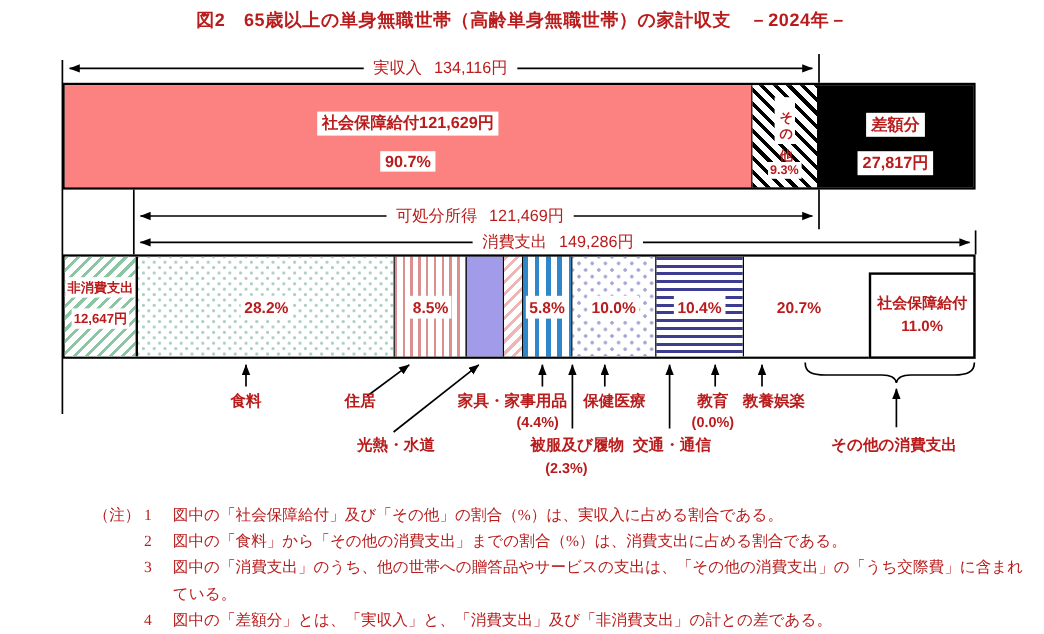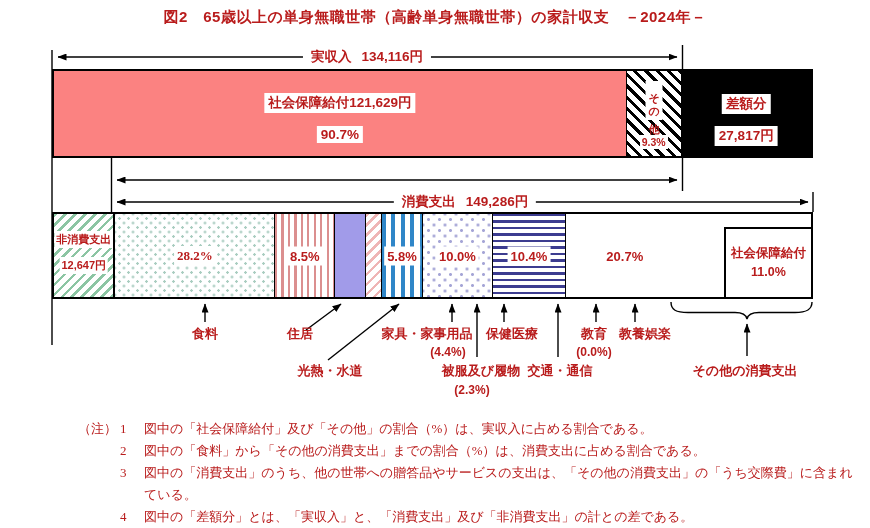--- a/index.html
+++ b/index.html
@@ -38,21 +38,21 @@
                background-size:11px 11px;background-position:0 0,5.5px 5.5px;background-color:#fff;}
   .pat-navyhorz{background:repeating-linear-gradient(180deg,#3c3c90 0 2.5px,#fff 2.5px 6.5px);}
   .pat-plain{background:#fff;}
   
   .kousai{position:absolute;top:13px;right:-2px;bottom:-2px;width:85px;border:2px solid #000;
           background:#fff;display:flex;flex-direction:column;align-items:center;justify-content:center;
           font-weight:bold;font-size:12.5px;line-height:19px;z-index:2;}
   
   .overlay{position:absolute;left:0;top:0;z-index:4;pointer-events:none;}
   
-  .arrow-label{position:absolute;background:#fff;font-weight:bold;font-size:13.5px;
+  .arrow-label{position:absolute;background:#fff;font-weight:normal;font-size:13.5px;
                white-space:nowrap;z-index:5;transform:translateX(-50%);padding:0 8px;}
   .arrow-label .val{margin-left:10px;}
   .cat{position:absolute;font-weight:bold;font-size:13px;white-space:nowrap;
        transform:translateX(-50%);z-index:5;}
   .cat.sub{font-size:12px;}
   
   .notes{position:absolute;left:78px;top:418px;width:782px;display:flex;
          font-family:"Liberation Serif","DejaVu Serif",serif;font-size:13px;line-height:22px;}
   .notes .head{width:42px;flex:none;}
   .note-item{display:flex;}
@@ -81,21 +81,21 @@
       <div class="chip" style="top:23px">差額分</div>
       <div class="chip" style="top:55px">27,817円</div>
     </div>
   </div>
 
   <div class="bar" id="expenditure-bar">
     <div class="seg pat-green" style="width: 59.4555px;">
       <div class="chip sm" style="top:17px;font-size:11px">非消費支出</div>
       <div class="chip sm" style="top:43px;font-size:11px">12,647円</div>
     </div>
-    <div class="seg exp-seg pat-fooddots" style="border-left-width: 2px; width: 161px; font-family: Liberation Serif, serif;">
+    <div class="seg exp-seg pat-fooddots" style="border-left-width: 2px; width: 215px;">
       <div class="chip pct">28.2%</div>
     </div>
     <div class="seg exp-seg pat-redvert" style="width: 59.6544px;">
       <div class="chip pct">8.5%</div>
     </div>
     <div class="seg exp-seg pat-purple" style="width: 30.8799px;"></div>
     <div class="seg exp-seg pat-pinkdiag" style="width: 16.1418px;"></div>
     <div class="seg exp-seg pat-bluevert" style="width: 40.7054px;">
       <div class="chip pct">5.8%</div>
     </div>
@@ -143,20 +143,23 @@
       <line x1="596" y1="322" x2="596" y2="304" marker-end="url(#mE)"></line>
       <line x1="635" y1="322" x2="635" y2="304" marker-end="url(#mE)"></line>
       <line x1="747" y1="356" x2="747" y2="324" marker-end="url(#mE)"></line>
       <path d="M671,302 C671,310 676,312.5 688,312.5 L735,312.5 C742,312.5 746,314 747,319 C748,314 752,312.5 759,312.5 L795,312.5 C806,312.5 812,310 812,302"></path>
     </g>
   </svg>
 
   <div class="arrow-label" style="left:367px;top:48px">
     <span>実収入</span><span class="val">134,116円</span>
   </div>
+  <div class="arrow-label" style="left:400px;top:171px">
+    <span>可処分所得</span><span class="val">121,469円</span>
+  </div>
   <div class="arrow-label" style="left:465px;top:193px">
     <span>消費支出</span><span class="val">149,286円</span>
   </div>
 
   <div class="cat" style="left:205px;top:325px">食料</div>
   <div class="cat" style="left:300px;top:325px">住居</div>
   <div class="cat" style="left:330px;top:362px">光熱・水道</div>
   <div class="cat" style="left:427px;top:325px">家具・家事用品</div>
   <div class="cat sub" style="left:448px;top:345px">(4.4%)</div>
   <div class="cat" style="left:481px;top:362px">被服及び履物</div>

